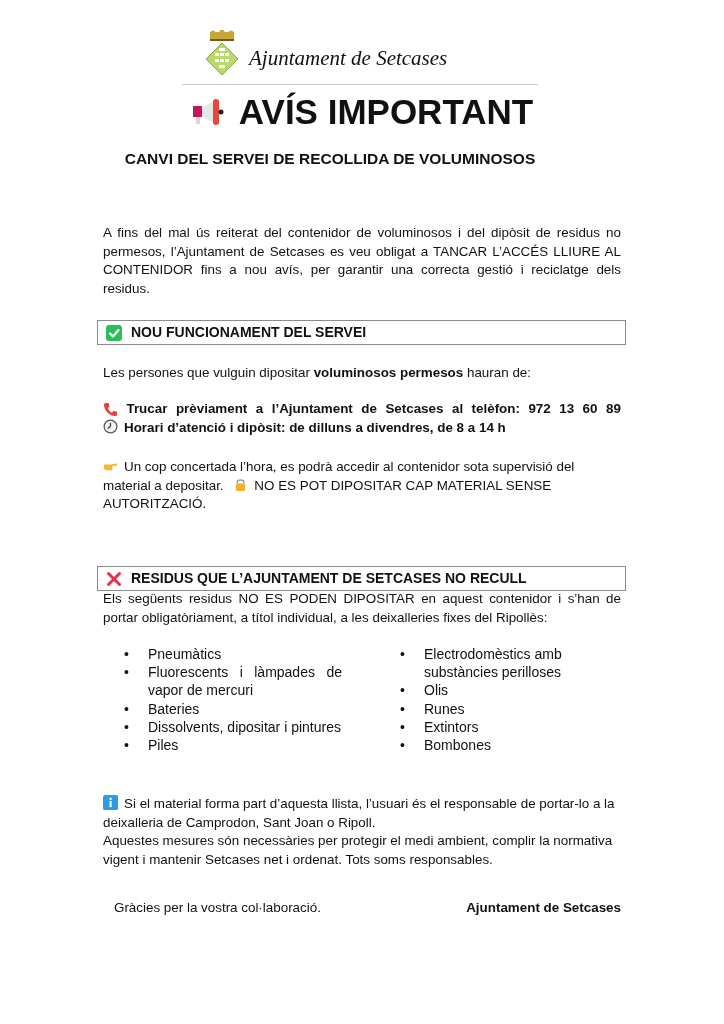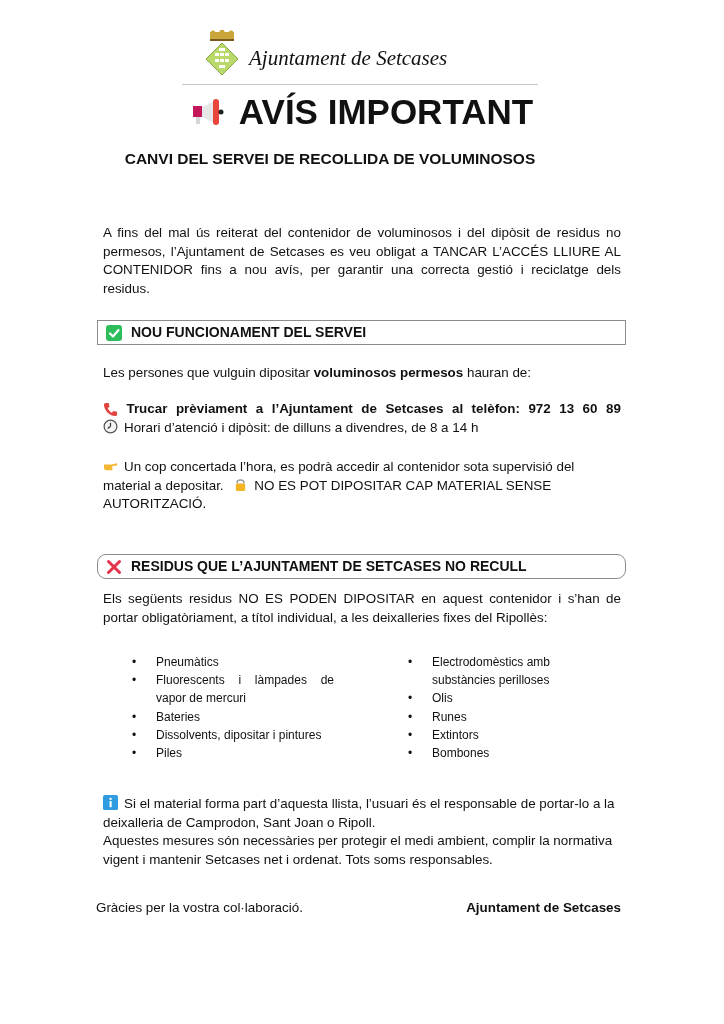--- a/index.html
+++ b/index.html
@@ -15,24 +15,24 @@
   .notice-title .mega { display: inline-block; vertical-align: middle; width: 36px; height: 28px; margin-right: 12px; position: relative; top: -3px; }
   .subtitle { left: 0; width: 660px; top: 150px; text-align: center; font-size: 15.5px; font-weight: bold; color: #111; }
   .para { left: 103px; width: 518px; font-size: 13.4px; line-height: 18.6px; text-align: justify; color: #111; }
   .para b { font-weight: normal; }
   .section-box { left: 97px; width: 529px; height: 25px; border: 1.5px solid #8c8c8c; box-sizing: border-box; }
   .section-box .label { position: absolute; left: 33px; top: 3px; font-size: 14px; font-weight: bold; white-space: nowrap; }
   .section-box .ico { position: absolute; left: 8px; top: 4px; width: 16px; height: 16px; }
   .line-row { left: 103px; width: 518px; font-size: 13.4px; line-height: 18.6px; white-space: nowrap; }
   .justify-line { display: flex; justify-content: space-between; }
   .ico-inline { display: inline-block; width: 15px; height: 15px; vertical-align: -2px; margin-right: 6px; }
-  ul.blist { margin: 8px; padding: 0; list-style: none; font-size: 12px; line-height: 18.2px; }
+  ul.blist { margin: 0; padding: 0; list-style: none; font-size: 14px; line-height: 18.2px; }
   ul.blist li { position: relative; padding-left: 30px; }
   ul.blist li::before { content: "•"; position: absolute; left: 6px; top: 0; }
-  .footer-left { left: 96px; top: 900px; font-size: 13.4px; }
+  .footer-left { left: 114px; top: 900px; font-size: 13.4px; }
   .footer-right { right: 103px; top: 900px; font-size: 13.4px; font-weight: bold; }
 </style>
 </head>
 <body>
 
 <div class="abs header">
   <svg class="crest" viewBox="0 0 34 46">
     <rect x="5" y="2" width="24" height="8" fill="#c9a53a"></rect>
     <circle cx="8" cy="3" r="2.5" fill="#c9a53a"></circle>
       <circle cx="17" cy="2" r="2.5" fill="#c9a53a"></circle>
@@ -77,39 +77,39 @@
 
 <div class="abs line-row justify-line" style="top:400px; font-weight:bold;">
   <span style="display:flex;align-items:center;">
     <svg class="ico-inline" viewBox="0 0 16 16" style="margin-right:0;">
       <path d="M3 1 L6 1 L7 5 L5 6.5 C6 9 7.5 10.5 9.5 11.5 L11 9.5 L15 10.5 L15 13.5 C15 14.5 14 15 13 15 C6.5 14.5 1.5 9.5 1 3 C1 2 2 1 3 1 Z" fill="#e0443e"></path>
     </svg>
   </span>
   <span id="phone-words" style="display:contents;"><span>Trucar</span><span>prèviament</span><span>a</span><span>l’Ajuntament</span><span>de</span><span>Setcases</span><span>al</span><span>telèfon:</span><span>972</span><span>13</span><span>60</span><span>89</span></span>
 </div>
 
-<div class="abs line-row" style="top:419px; font-weight:normal;">
+<div class="abs line-row" style="top:419px; font-weight:bold;">
   <svg class="ico-inline" viewBox="0 0 16 16">
     <circle cx="8" cy="8" r="6.8" fill="#f4f4f4" stroke="#555" stroke-width="1.3"></circle>
     <line x1="8" y1="8" x2="8" y2="4" stroke="#333" stroke-width="1.3"></line>
     <line x1="8" y1="8" x2="5" y2="10" stroke="#333" stroke-width="1.3"></line>
   </svg><span>Horari d’atenció i dipòsit: de dilluns a divendres, de 8 a 14 h</span>
 </div>
 
 <div class="abs para" style="top:458px; text-align:left;">
   <svg class="ico-inline" viewBox="0 0 16 16">
     <path d="M1 7 L9 7 L15 5.5 L15 8 L10 8.5 L10 13 L4 13 C2 13 1 11.5 1 10 Z" fill="#f5b731"></path>
   </svg><span>Un cop concertada l’hora, es podrà accedir al contenidor sota supervisió del material a depositar.</span>
   <svg class="ico-inline" viewBox="0 0 16 16" style="margin-left:6px;">
     <path d="M4.5 7 L4.5 5 C4.5 2.5 11.5 2.5 11.5 5 L11.5 7" fill="none" stroke="#9a9a9a" stroke-width="1.6"></path>
     <rect x="3" y="7" width="10" height="8" rx="1.5" fill="#f2b424"></rect>
   </svg><b>NO ES POT DIPOSITAR CAP MATERIAL SENSE AUTORITZACIÓ.</b>
 </div>
 
-<div class="abs section-box" style="top:554px;border-radius:9px;">
+<div class="abs section-box" style="top:566px;">
   <svg class="ico" viewBox="0 0 16 16">
     <line x1="2.5" y1="2.5" x2="13.5" y2="13.5" stroke="#e5334b" stroke-width="3" stroke-linecap="round"></line>
     <line x1="13.5" y1="2.5" x2="2.5" y2="13.5" stroke="#e5334b" stroke-width="3" stroke-linecap="round"></line>
   </svg>
   <span class="label">RESIDUS QUE L’AJUNTAMENT DE SETCASES NO RECULL</span>
 </div>
 
 <div class="abs para" style="top:590px;"><span>Els següents residus </span><b>NO ES PODEN DIPOSITAR</b><span> en aquest contenidor i </span><b>s’han de portar obligatòriament, a títol individual</b><span>, a les deixalleries fixes del Ripollès:</span></div>
 
 <div class="abs" style="left:118px; top:645px; width:224px; text-align:justify;">

